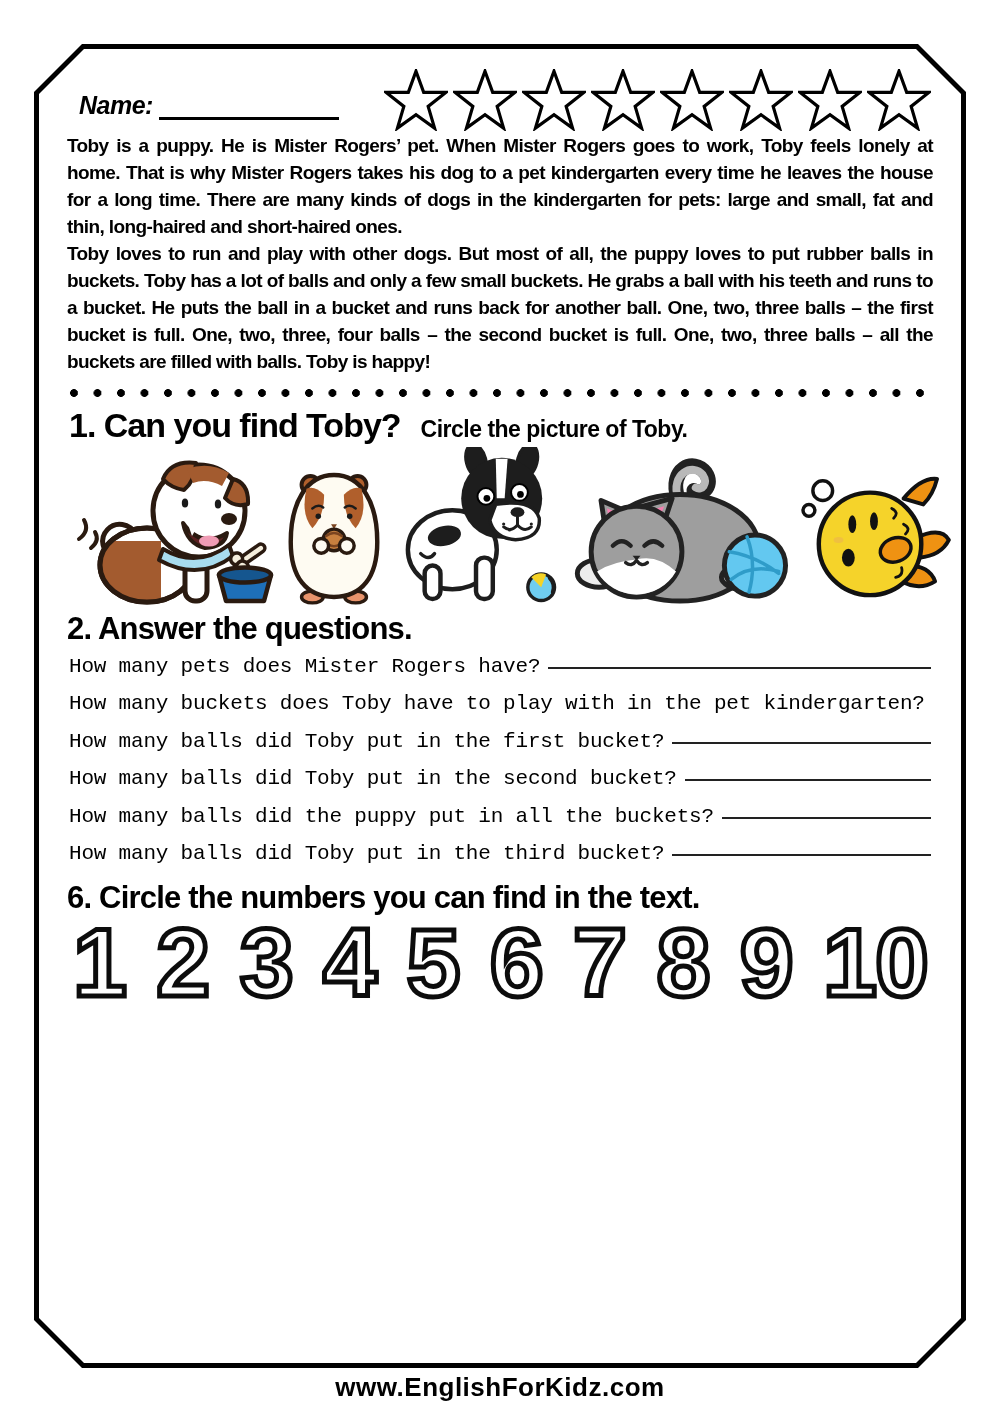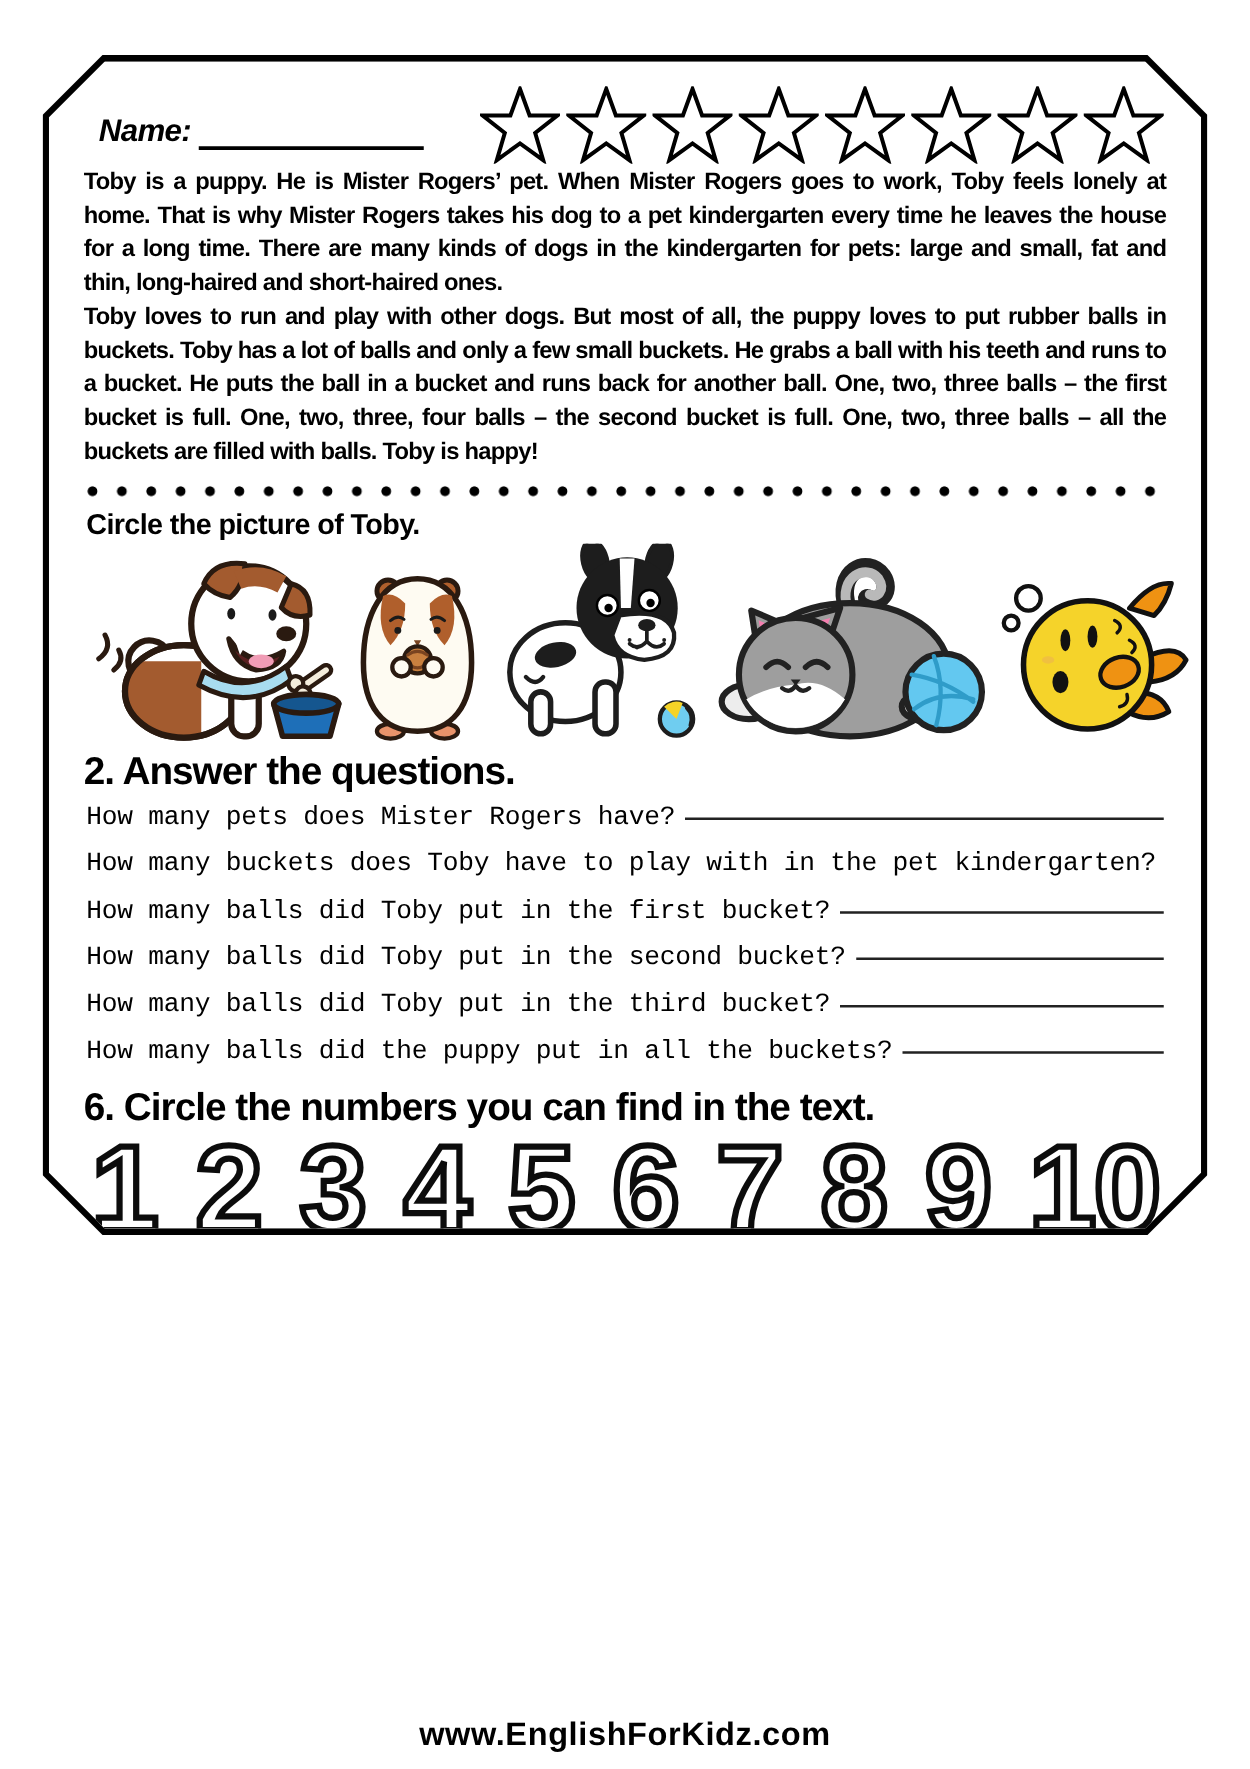--- a/index.html
+++ b/index.html
@@ -1,20 +1,20 @@
 <!DOCTYPE html>
 <html><head>
 <meta charset="utf-8">
 <style>
   html,body{margin:0;padding:0;background:#fff;}
   body{width:1000px;height:1415px;position:relative;font-family:"Liberation Sans",sans-serif;color:#000;overflow:hidden;}
 
   
   .sheet-outer{
-    position:absolute;left:34px;top:44px;width:932px;height:944px;background:#000;
+    position:absolute;left:34px;top:44px;width:932px;height:1324px;background:#000;
     clip-path:polygon(48px 0,calc(100% - 48px) 0,100% 48px,100% calc(100% - 48px),calc(100% - 48px) 100%,48px 100%,0 calc(100% - 48px),0 48px);
   }
   .sheet-inner{
     position:absolute;inset:5px;background:#fff;
     clip-path:polygon(45px 0,calc(100% - 45px) 0,100% 45px,100% calc(100% - 45px),calc(100% - 45px) 100%,45px 100%,0 calc(100% - 45px),0 45px);
     box-sizing:border-box;padding:20px 28px 10px 28px;overflow:hidden;
   }
 
   .top-row{display:flex;align-items:flex-start;margin-bottom:2px;}
   .name-block{display:flex;align-items:flex-end;margin-top:22px;margin-left:12px;}
@@ -96,20 +96,21 @@
     </div>
 
     <div class="story">
       <p>Toby is a puppy. He is Mister Rogers’ pet. When Mister Rogers goes to work, Toby feels lonely at home. That is why Mister Rogers takes his dog to a pet kindergarten every time he leaves the house for a long time. There are many kinds of dogs in the kindergarten for pets: large and small, fat and thin, long-haired and short-haired ones.</p>
       <p>Toby loves to run and play with other dogs. But most of all, the puppy loves to put rubber balls in buckets. Toby has a lot of balls and only a few small buckets. He grabs a ball with his teeth and runs to a bucket. He puts the ball in a bucket and runs back for another ball. One, two, three balls – the first bucket is full. One, two, three, four balls – the second bucket is full. One, two, three balls – all the buckets are filled with balls. Toby is happy!</p>
     </div>
 
     <div class="dots-sep"></div>
 
     <div class="h-row">
+      <span class="h-big">1. Can you find Toby?</span>
       <span class="h-sub">Circle the picture of Toby.</span>
     </div>
 
     <div class="animals">
 
       <svg class="animal" width="206" height="152" viewBox="0 0 206 152">
         <defs>
             <clipPath id="dogbody">
               <ellipse cx="78" cy="112" rx="47" ry="37"></ellipse>
             </clipPath>
@@ -235,25 +236,25 @@
       </div>
       <div class="q-row">
         <span class="q-text">How many balls did Toby put in the first bucket?</span>
         <span class="q-line"></span>
       </div>
       <div class="q-row">
         <span class="q-text">How many balls did Toby put in the second bucket?</span>
         <span class="q-line"></span>
       </div>
       <div class="q-row">
+        <span class="q-text">How many balls did the puppy put in all the buckets?</span>
+        <span class="q-line"></span>
+      </div>
+      <div class="q-row">
         <span class="q-text">How many balls did Toby put in the third bucket?</span>
-        <span class="q-line"></span>
-      </div>
-      <div class="q-row">
-        <span class="q-text">How many balls did the puppy put in all the buckets?</span>
         <span class="q-line"></span>
       </div>
     </div>
 
     <div class="h3">6. Circle the numbers you can find in the text.</div>
 
     <div class="numbers">
       <span class="outline-num">1</span>
       <span class="outline-num">2</span>
       <span class="outline-num">3</span>

